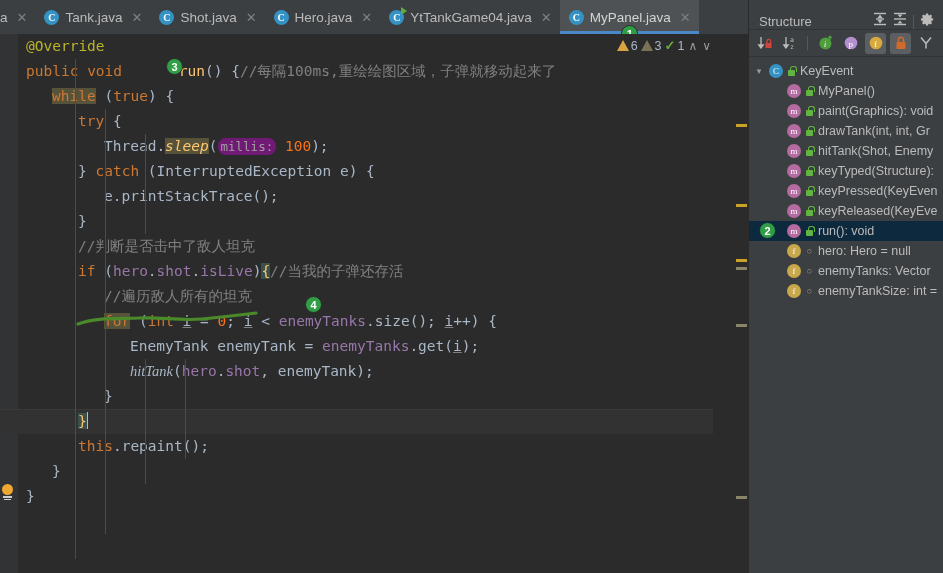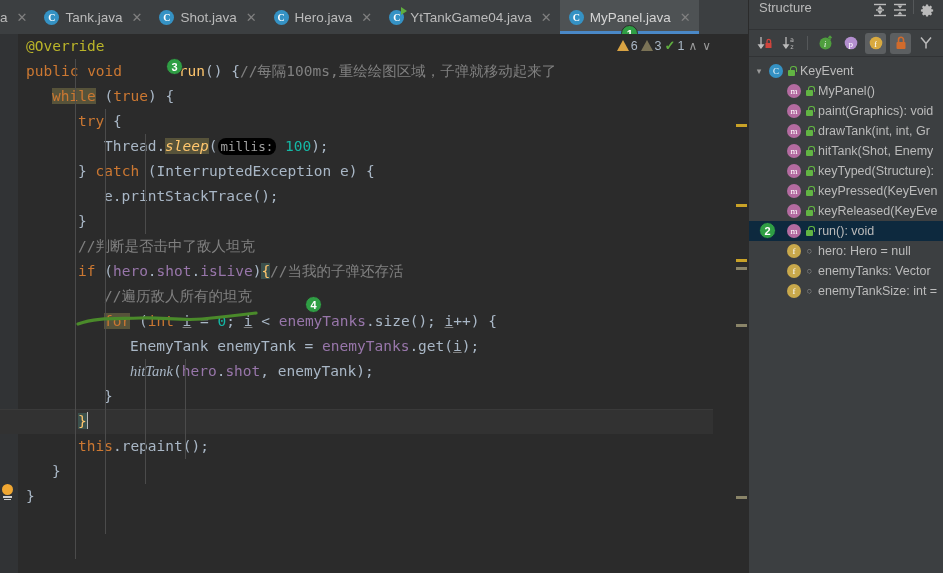--- a/index.html
+++ b/index.html
@@ -70,26 +70,26 @@
     font-family:"DejaVu Sans Mono", monospace; font-size:14.5px; line-height:25px;
     white-space:pre; color:#a9b7c6;
   }
   .ln{ position:relative; height:25px; padding-left:0; }
   .ln.caret{ background:#323232; }
   .ln.caret::after{
     content:""; position:absolute; left:0; right:0; top:0; height:1px; background:#3a3a3a;
   }
 
   
-  .kw{color:#cc7832;} .num{color:#14b8a6;}
+  .kw{color:#cc7832;} .num{color:#f97316;}
   .cmt{color:#808080;} .ann{color:#bbb529;} .fld{color:#9876aa;}
   .mth{color:#ffc66d;margin-left:48px;} .plain{color:#a9b7c6;} .stat{color:#a9b7c6; font-style:italic;font-family:Liberation Serif, serif;}
   .brace-hl{ background:#3b514d; color:#ffc66d; }
   .kw-hl{ background:#57533a; color:#cc7832; }
-  .hint{ background:#000000; color:#a0a0a0; font-size:12.5px; padding:1px 3px; border-radius:8px; }
+  .hint{ background:#701a75; color:#a0a0a0; font-size:12.5px; padding:1px 3px; border-radius:8px; }
   .uline{ text-decoration:underline; text-decoration-color:#808080; }
 
   .indent-guide{ position:absolute; width:1px; background:#4b4b4b; z-index:1; }
 
   
   .green-underline{ position:absolute; z-index:25; }
   .bulb{
     position:absolute; left:0; width:14px; height:17px; z-index:14;
   }
   .bulb .b{ width:11px; height:11px; border-radius:50%; background:#f0a732; margin:0 auto;}
@@ -101,21 +101,21 @@
     position:absolute; right:0; top:0; width:13px; height:100%; background:#2b2b2b;
   }
   .stripe{ position:absolute; left:1px; width:11px; height:3px; }
 
   
   .structure{
     position:absolute; left:748px; top:0; width:195px; height:573px;
     background:#3c3f41; border-left:1px solid #2b2b2b;
   }
   .st-header{
-    height:30px; display:flex; align-items:flex-start; padding:0 6px 0 10px;
+    height:30px; display:flex; align-items:flex-end; padding:0 6px 0 10px;
     color:#bbbbbb; font-size:13px; border-bottom:1px solid #313335;
   }
   .st-header .title{ flex:1; }
   .hicon{ width:20px; height:20px; display:flex; align-items:center; justify-content:center; }
   .st-toolbar{
     height:27px; display:flex; align-items:center; gap:4px; padding:0 5px;
     border-bottom:1px solid #313335;
   }
   .tb{ width:21px; height:21px; display:flex; align-items:center; justify-content:center; border-radius:3px; position:relative;}
   .tb.on{ background:#5c5f61; }

